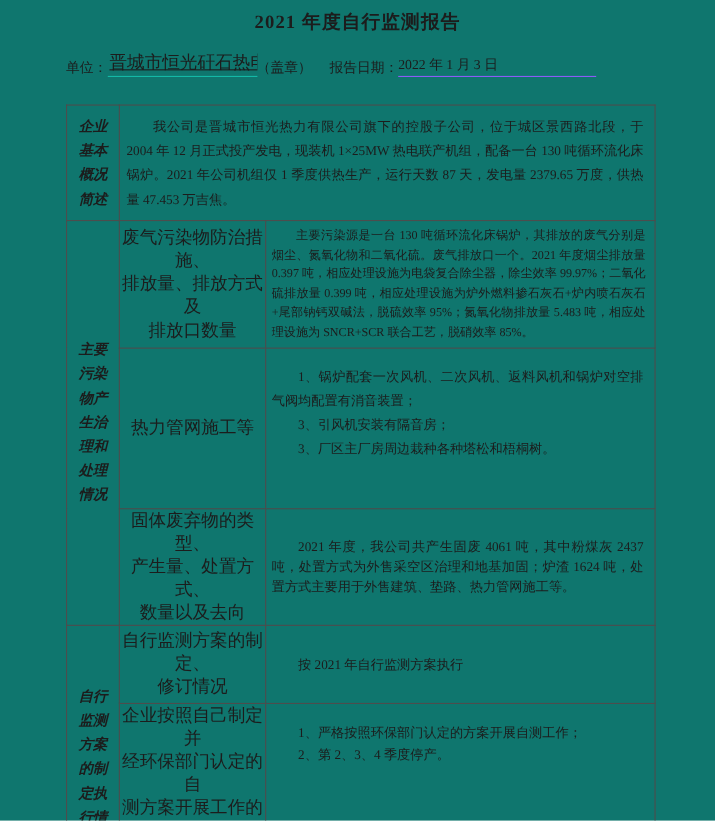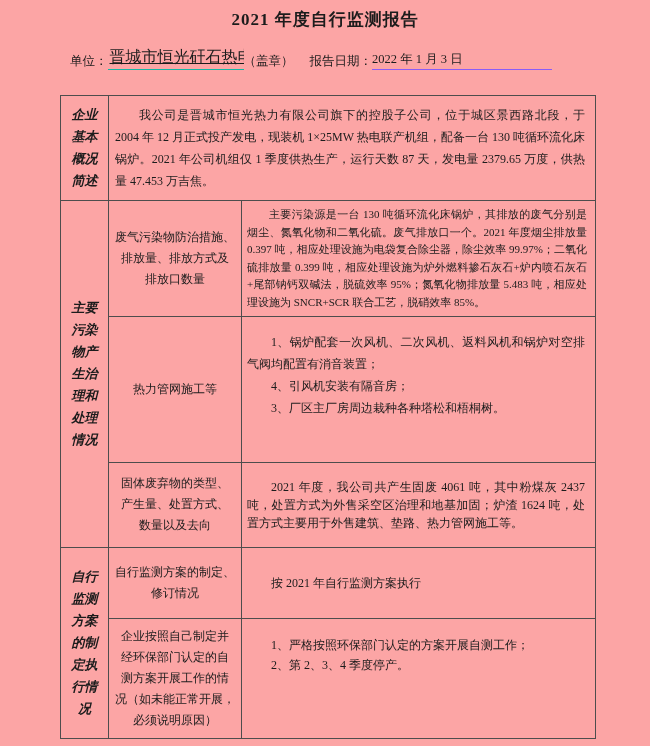--- a/index.html
+++ b/index.html
@@ -4,30 +4,30 @@
 <style>
   html,body{margin:0;padding:0;}
   body{
     width:650px;height:746px;
     background:#ffffff;
     font-family:"Liberation Serif","DejaVu Serif",serif;
     color:#1c1c1c;
     position:relative;
     overflow:hidden;
   }
-  .page{position:absolute;inset:0;background:#fca5a5;}
+  .page{position:absolute;inset:0;background:#0f766e;}
 
   
   .doc-title{
     position:absolute;top:8px;left:0;width:100%;
     text-align:center;
     font-size:17px;font-weight:bold;letter-spacing:1px;
   }
   .info-line{
-    position:absolute;top:47px;left:70px;width:540px;
+    position:absolute;top:47px;left:60px;width:540px;
     display:flex;align-items:flex-end;
     font-size:12.5px;white-space:nowrap;
   }
   .unit-label{flex:none;}
   .unit-name{
     flex:none;
     font-size:16px;
     border-bottom:1px solid #14b8a6;
     padding:0 2px 1px 2px;
     max-width:132px;overflow:hidden;text-decoration:underline;
@@ -64,21 +64,21 @@
   tr.r6{height:120px;font-family:Liberation Serif, serif;}
 
   td.vhead{
     text-align:center;vertical-align:middle;
     font-weight:bold;font-size:13px;line-height:22px;
     white-space:pre-line;
     font-style:italic;
   }
   td.rowlabel{
     text-align:center;vertical-align:middle;
-    font-size:12px;line-height:21px;
+    font-size:16px;line-height:21px;
     white-space:pre-line;
     padding:2px 3px;
   }
   td.content{vertical-align:middle;}
   .para{
     font-size:12px;line-height:22px;
     padding:6px 10px 6px 6px;
     text-indent:2em;
     text-align:justify;
   }
@@ -143,21 +143,21 @@
       <td class="content">
         <div class="para small">主要污染源是一台 130 吨循环流化床锅炉，其排放的废气分别是烟尘、氮氧化物和二氧化硫。废气排放口一个。2021 年度烟尘排放量 0.397 吨，相应处理设施为电袋复合除尘器，除尘效率 99.97%；二氧化硫排放量 0.399 吨，相应处理设施为炉外燃料掺石灰石+炉内喷石灰石+尾部钠钙双碱法，脱硫效率 95%；氮氧化物排放量 5.483 吨，相应处理设施为 SNCR+SCR 联合工艺，脱硝效率 85%。</div>
       </td>
     </tr>
 
     <tr class="r3">
       <td class="rowlabel">热力管网施工等</td>
       <td class="content top">
         <div class="list">
           <div class="li">1、锅炉配套一次风机、二次风机、返料风机和锅炉对空排气阀均配置有消音装置；</div>
-          <div class="li">4、引风机安装有隔音房；</div>
+          <div class="li">3、引风机安装有隔音房；</div>
           <div class="li">3、厂区主厂房周边栽种各种塔松和梧桐树。</div>
         </div>
       </td>
     </tr>
 
     <tr class="r4">
       <td class="rowlabel">固体废弃物的类型、
 产生量、处置方式、
 数量以及去向</td>
       <td class="content">

